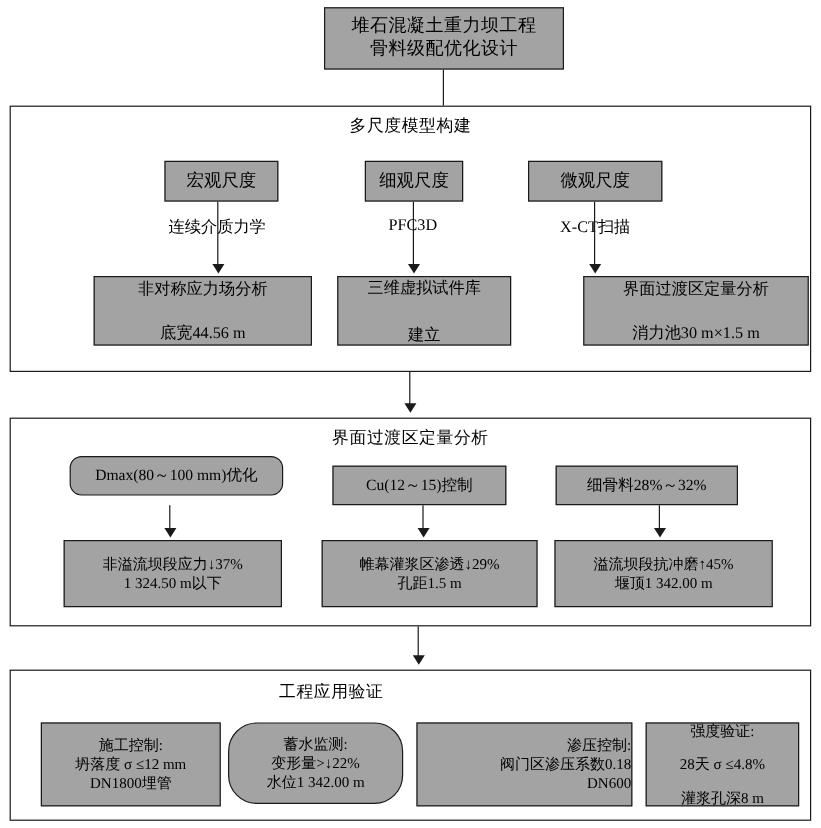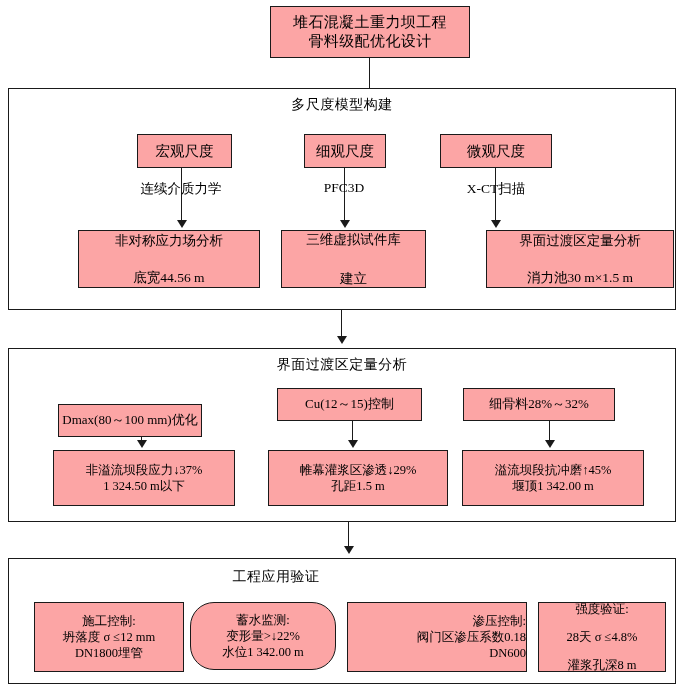--- a/index.html
+++ b/index.html
@@ -18,21 +18,21 @@
     height: 690px;
     background: #ffffff;
     overflow: hidden;
   }
 
   
   .box {
     position: absolute;
     box-sizing: border-box;
     border: 1.6px solid #1a1a1a;
-    background: #fca5a5;
+    background: #a3a3a3;
     display: flex;
     flex-direction: column;
     align-items: center;
     justify-content: center;
     text-align: center;
     line-height: 1.28;
     z-index: 3;
   }
   .box .ln { display: block; white-space: nowrap; }
 
@@ -149,21 +149,21 @@
     <span class="ln">界面过渡区定量分析</span>
     <span class="ln">消力池30 m×1.5 m</span>
   </div>
 
   <div class="vline" style="left:341px; top:310px; height:30px;"></div>
   <div class="arrowhead" style="left:337px; top:336px;"></div>
 
   <div class="group" style="left:8px; top:348px; width:668px; height:174px;"></div>
   <div class="group-title" style="left:8px; top:356px; width:668px;">界面过渡区定量分析</div>
 
-  <div class="box param-box" style="left:58px; top:404px; width:144px; height:33px;">
+  <div class="box param-box" style="left:58px; top:380px; width:178px; height:33px;border-radius:10px;">
     <span class="ln">Dmax(80～100 mm)优化</span>
   </div>
   <div class="box param-box" style="left:277px; top:388px; width:145px; height:33px;">
     <span class="ln">Cu(12～15)控制</span>
   </div>
   <div class="box param-box" style="left:463px; top:388px; width:152px; height:33px;">
     <span class="ln">细骨料28%～32%</span>
   </div>
 
   <div class="vline" style="left:141px; top:421px; height:23px;"></div>

